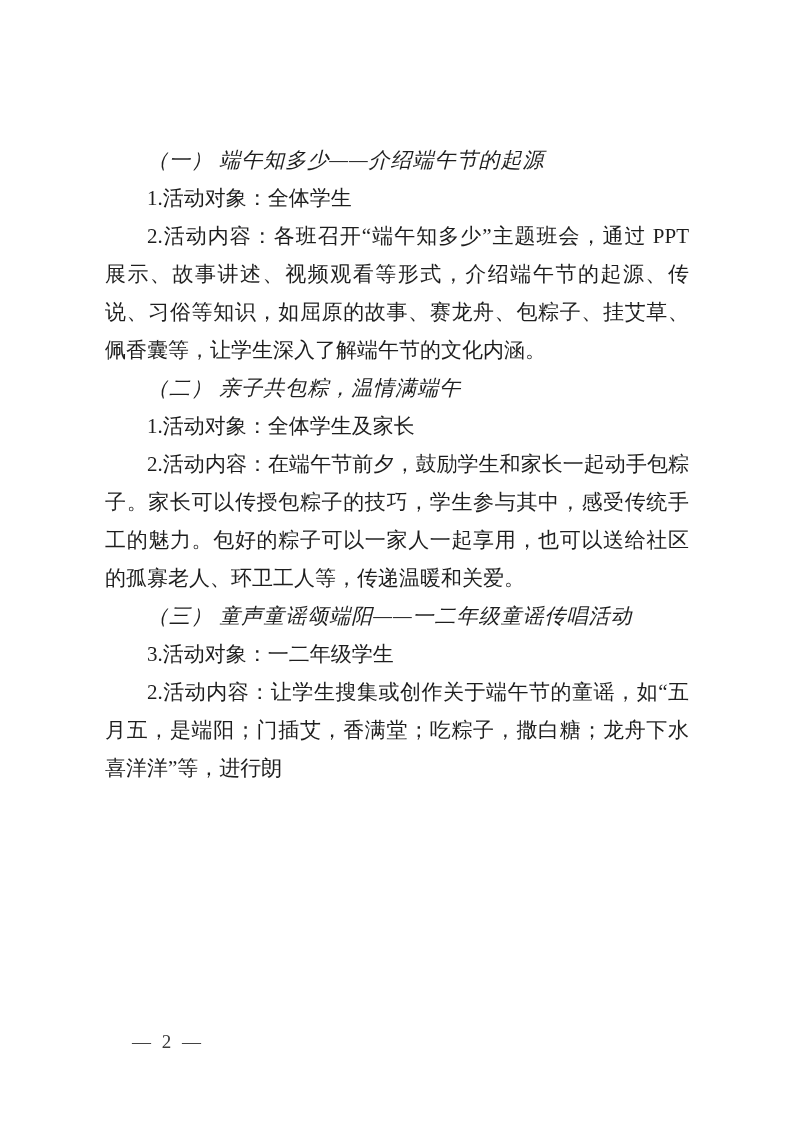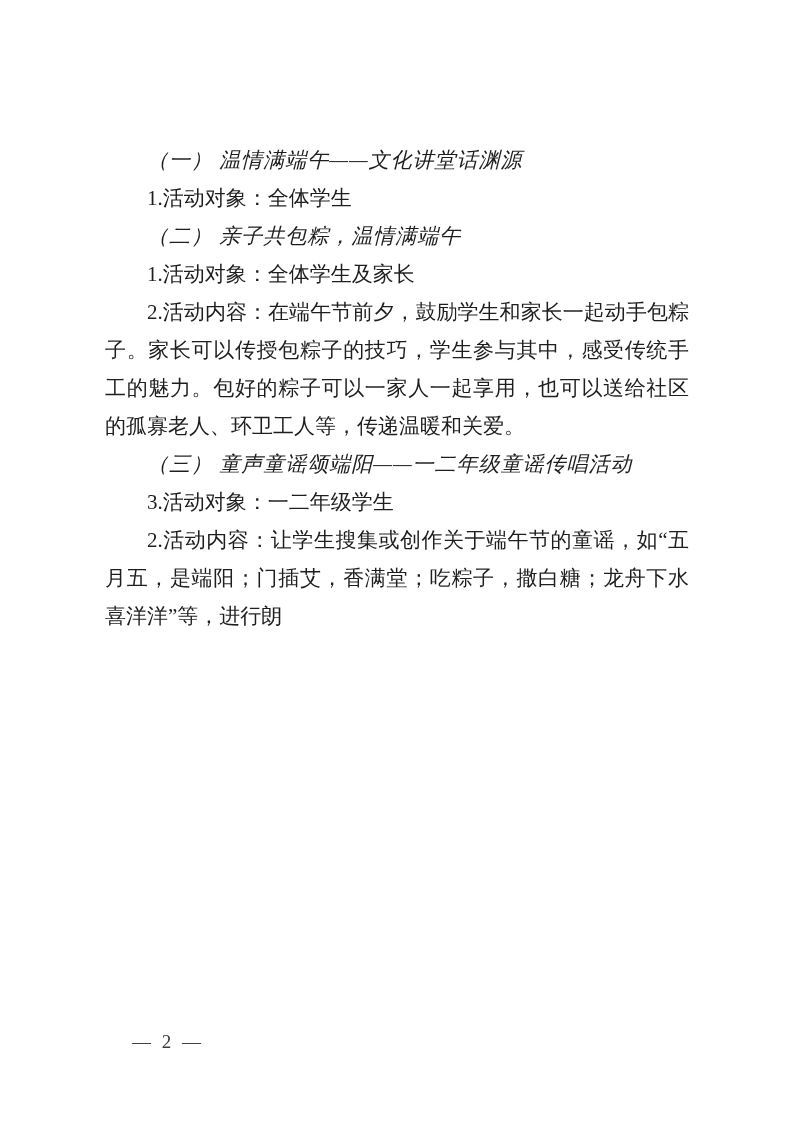--- a/index.html
+++ b/index.html
@@ -65,22 +65,23 @@
     letter-spacing: 3px;
   }
 </style>
 </head>
 <body>
 
 <div class="page">
   <div class="content">
 
 
-    <h3 class="sub-heading">（一） 温情满端午——文化讲堂话渊源</h3>
+    <h3 class="sub-heading">（一） 端午知多少——介绍端午节的起源</h3>
     <p class="body-para">1.活动对象：全体学生</p>
+    <p class="body-para">2.活动内容：各班召开“端午知多少”主题班会，通过 PPT 展示、故事讲述、视频观看等形式，介绍端午节的起源、传说、习俗等知识，如屈原的故事、赛龙舟、包粽子、挂艾草、佩香囊等，让学生深入了解端午节的文化内涵。</p>
 
     <h3 class="sub-heading">（二） 亲子共包粽，温情满端午</h3>
     <p class="body-para">1.活动对象：全体学生及家长</p>
     <p class="body-para">2.活动内容：在端午节前夕，鼓励学生和家长一起动手包粽子。家长可以传授包粽子的技巧，学生参与其中，感受传统手工的魅力。包好的粽子可以一家人一起享用，也可以送给社区的孤寡老人、环卫工人等，传递温暖和关爱。</p>
 
     <h3 class="sub-heading">（三） 童声童谣颂端阳——一二年级童谣传唱活动</h3>
     <p class="body-para">3.活动对象：一二年级学生</p>
     <p class="body-para">2.活动内容：让学生搜集或创作关于端午节的童谣，如“五月五，是端阳；门插艾，香满堂；吃粽子，撒白糖；龙舟下水喜洋洋”等，进行朗</p>
 
   </div>

